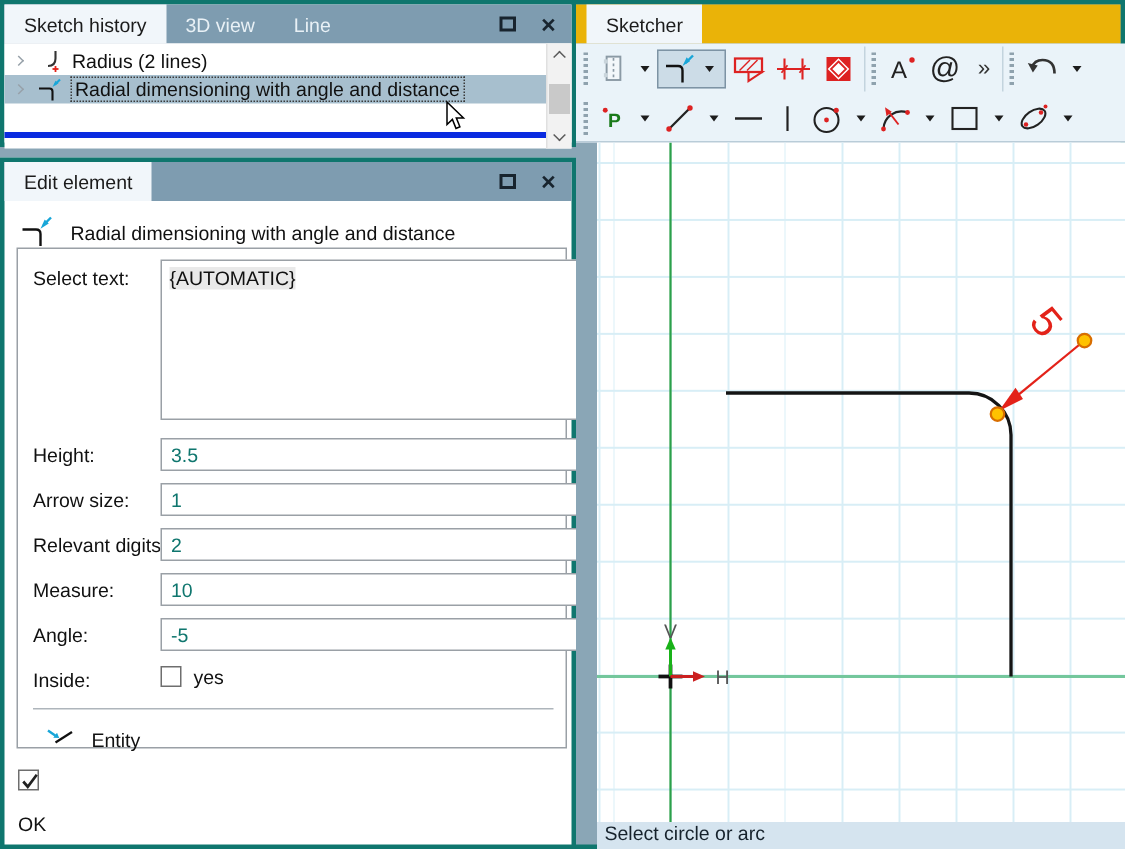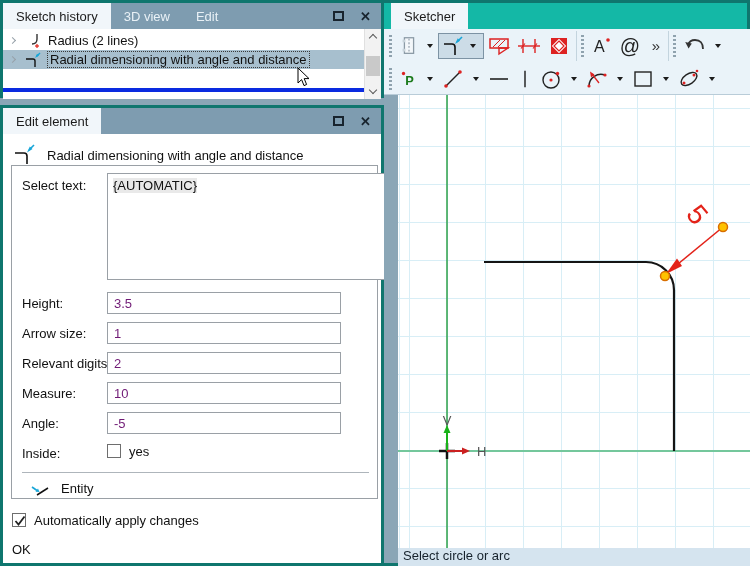--- a/index.html
+++ b/index.html
@@ -31,30 +31,30 @@
   .vscroll .arr.dn { bottom:6px; transform:rotate(135deg); }
   .vscroll .thumb { position:absolute; left:1px; top:27px; width:14px; height:20px; background:#c9c9c9; }
 
   
   #p-edit { left:0; top:105px; width:384px; height:461px; }
   .ee-head { position:absolute; left:10px; top:35px; display:flex; align-items:center; gap:10px; font-size:13px; }
   .gbox { position:absolute; left:8px; top:57px; width:367px; height:334px; border:1px solid #9aa0a6; }
   .flabel { position:absolute; left:10px; font-size:13px; }
   .measure-box { position:absolute; left:95px; top:7px; width:299px; height:107px; border:1px solid #9aa0a6; background:#fff; padding:4px 5px; font-size:13px; }
   .measure-box .sel { background:#e9e9e9; }
-  .finput { position:absolute; left:95px; width:234px; height:22px; border:1px solid #9aa0a6; background:#fff; font:13px "Liberation Sans",sans-serif; padding:0 6px; color:#701a75; }
+  .finput { position:absolute; left:95px; width:303px; height:22px; border:1px solid #9aa0a6; background:#fff; font:13px "Liberation Sans",sans-serif; padding:0 6px; color:#0f766e; }
   .cb { width:14px; height:14px; border:1px solid #6e6e6e; background:#fff; display:inline-block; position:relative; flex:none; }
   .cbrow { position:absolute; display:flex; gap:8px; font-size:13px; }
   .divider { position:absolute; left:10px; top:306px; width:347px; border-top:1px solid #aeb5bb; }
-  .entity-row { position:absolute; left:18px; top:315px; display:flex; align-items:flex-start; gap:11px; font-size:13px; }
+  .entity-row { position:absolute; left:18px; top:315px; display:flex; align-items:flex-end; gap:11px; font-size:13px; }
   .ok-label { position:absolute; left:9px; top:434px; font-size:13px; }
 
   
   #p-sk { left:384px; top:0; width:366px; height:566px; background:#8aa6b6; }
-  .sk-tabbar { height:26px; background:#14b8a6; display:flex; padding-left:7px; }
+  .sk-tabbar { height:26px; background:#eab308; display:flex; padding-left:7px; }
   .toolbar { position:absolute; left:0; top:26px; width:366px; height:66px; background:#eaf3f9; border-bottom:1px solid #b9ccd8; }
   .toolrow { position:absolute; left:3px; width:363px; height:33px; display:flex; align-items:center; }
   .toolrow.r1 { top:0; } .toolrow.r2 { top:33px; }
   .tbtn { height:26px; display:flex; align-items:center; justify-content:center; flex:none; }
   .tbtn.selgroup { background:#ccdce7; border:1px solid #7d93a4; padding:0 2px; }
   .caret { width:0; height:0; border-left:3.5px solid transparent; border-right:3.5px solid transparent; border-top:4.5px solid #1c1c1c; margin:0 5px; flex:none; }
   .handle { width:3px; height:22px; margin:0 4px 0 2px; background:repeating-linear-gradient(to bottom,#8fa2ae 0 2px,transparent 2px 4px); flex:none; }
   .sep { width:1px; height:30px; background:#c3d4de; margin:0 2px; flex:none; }
   .glyph { font-size:17px; color:#222; line-height:1; }
 
@@ -73,21 +73,21 @@
 
 <div class="panel" id="p-hist">
   <div class="tbar">
     <div class="tab active">
         <span>Sketch history</span>
       </div>
     <div class="tab">
         <span>3D view</span>
       </div>
     <div class="tab">
-        <span>Edit</span>
+        <span>Line</span>
       </div>
     <div class="winbtns">
       <div class="btn-max"></div>
       <div class="btn-close">✕</div>
     </div>
   </div>
   <div class="tree">
     <div class="trow">
       <span class="chev"></span>
       <svg class="ticon" viewBox="0 0 18 18">
@@ -173,21 +173,20 @@
       <span>Entity</span>
     </div>
   </div>
 
   <div class="cbrow" style="left:9px; top:405px">
     <span class="cb">
       <svg width="14" height="14" viewBox="0 0 14 14">
         <polyline points="2.5,7 5.5,10.5 11.5,2.5" fill="none" stroke="#222" stroke-width="1.8"></polyline>
       </svg>
     </span>
-    <span>Automatically apply changes</span>
   </div>
 
   <div class="ok-label">OK</div>
 </div>
 
 <div id="p-sk" class="panel" style="background:#8aa6b6; border-left:none;">
   <div class="tbar sk-tabbar">
     <div class="tab active">
         <span>Sketcher</span>
       </div>

